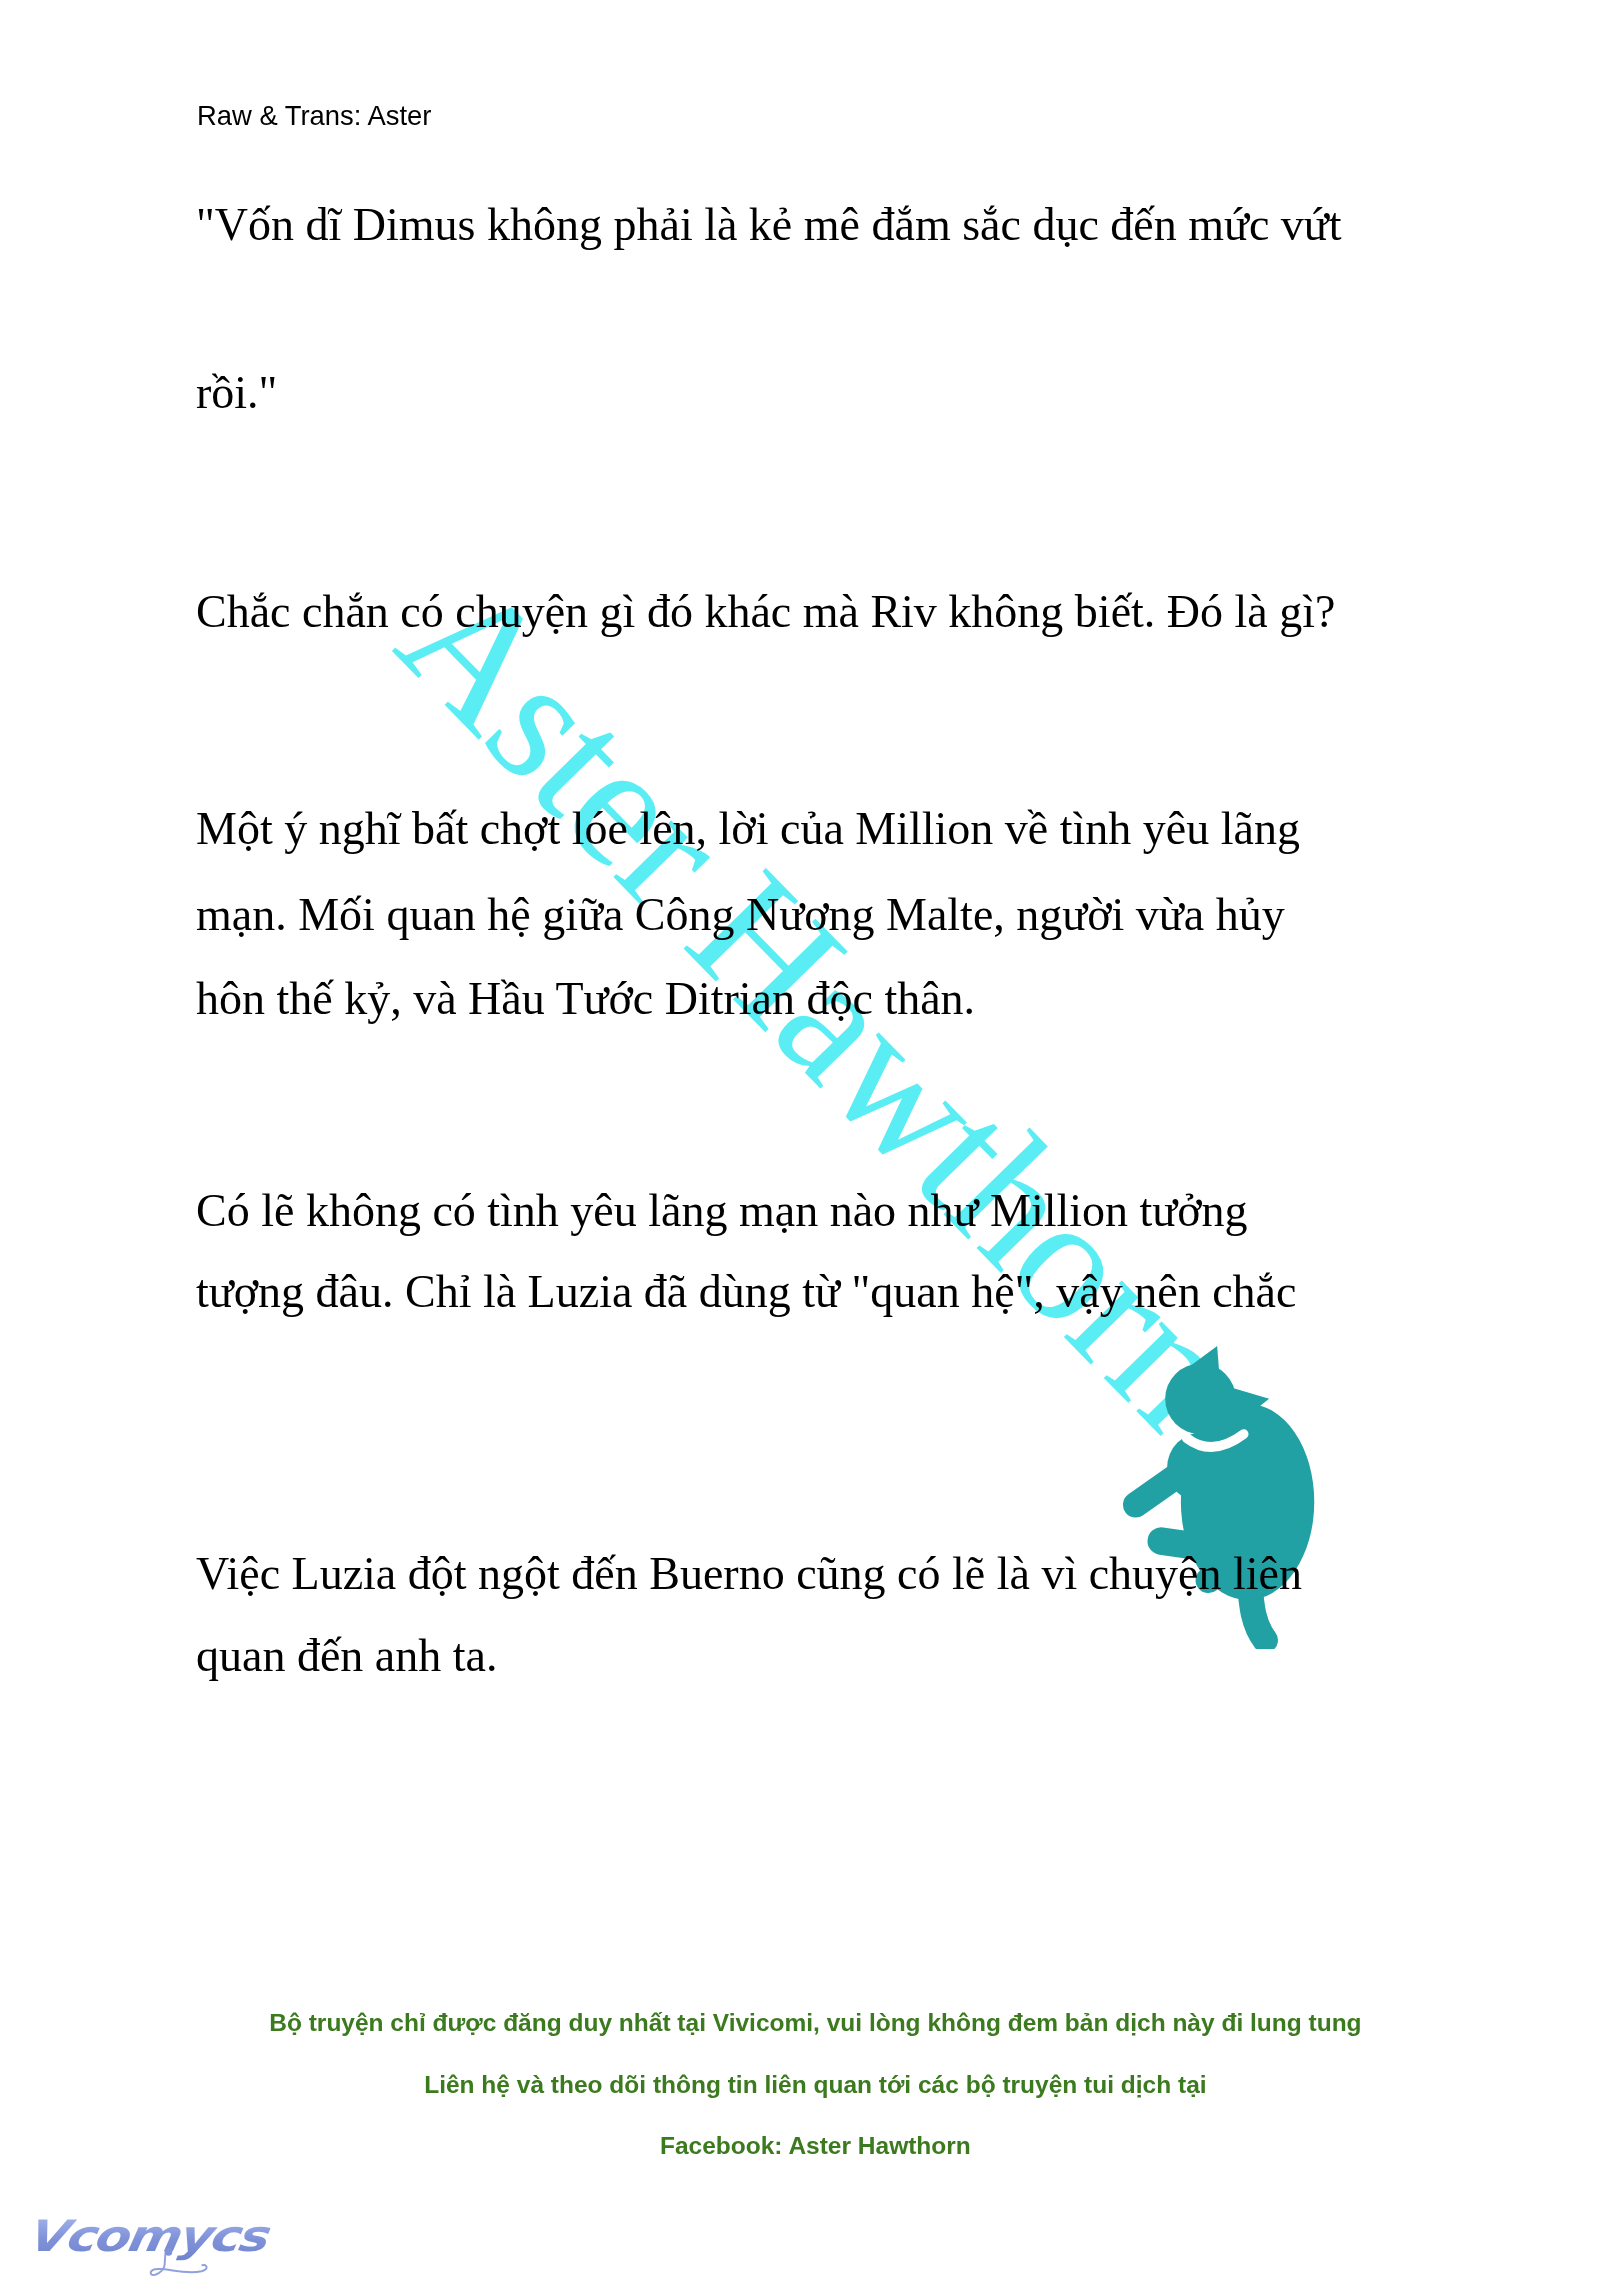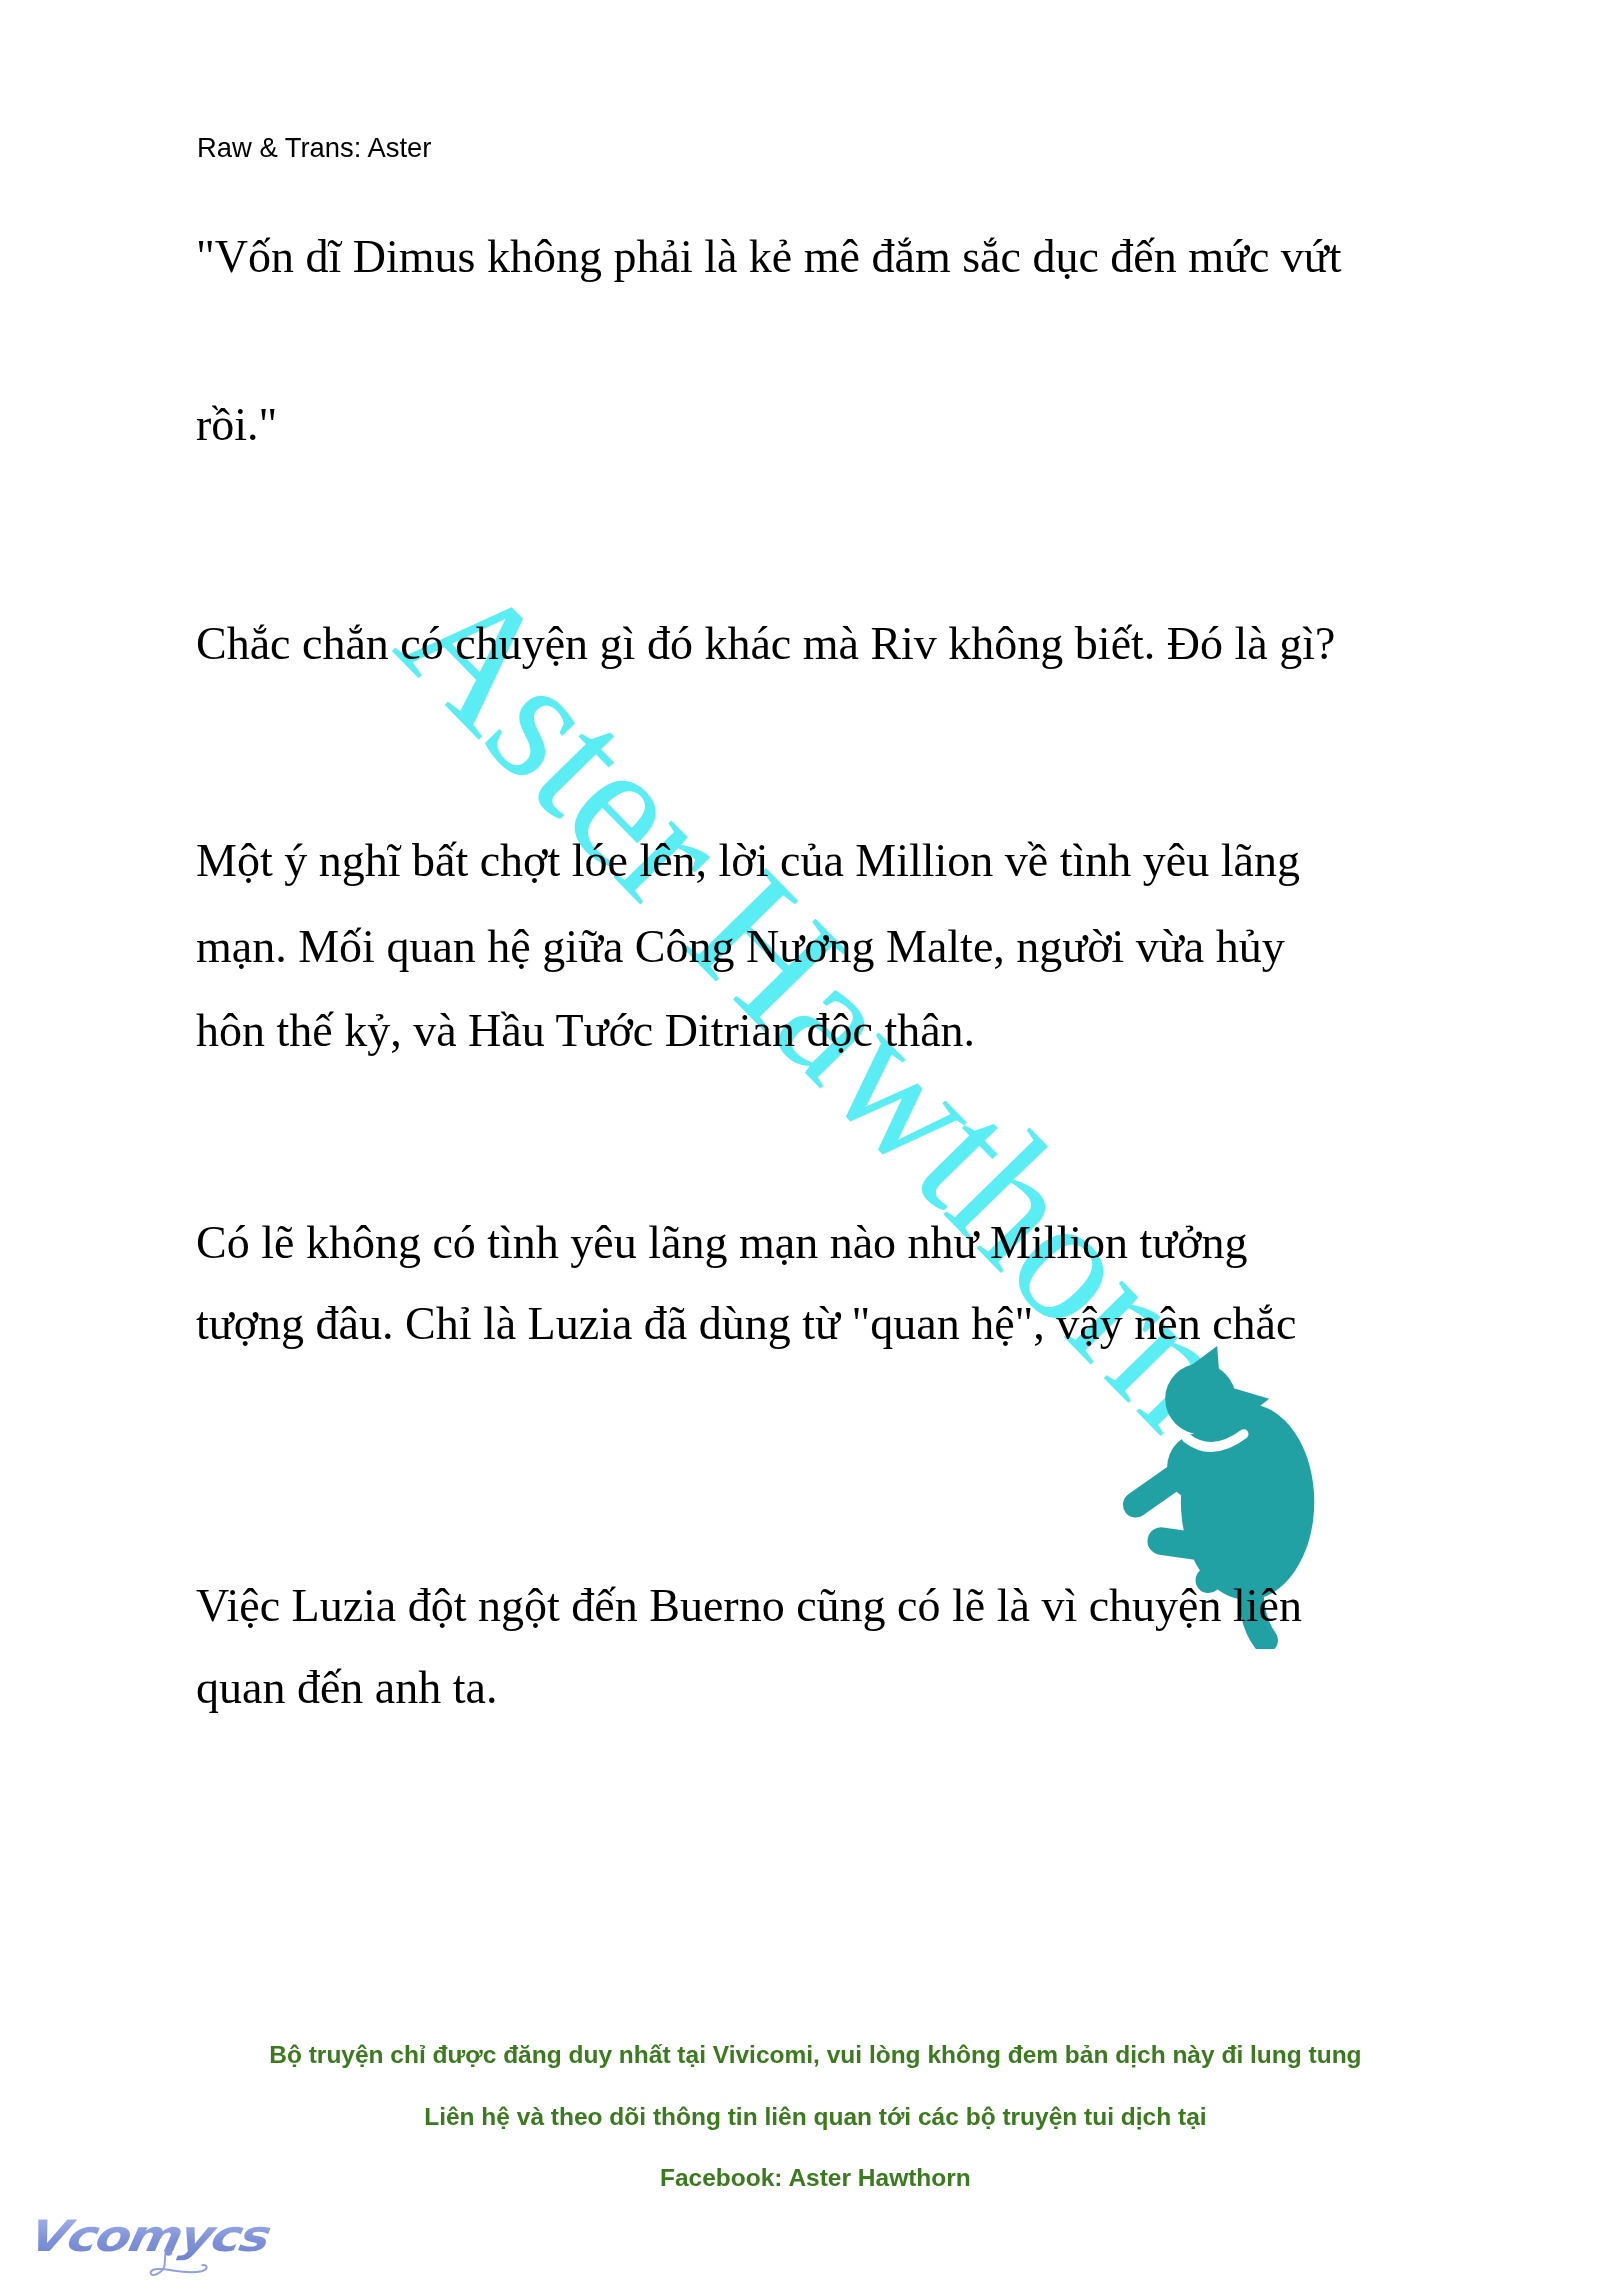--- a/index.html
+++ b/index.html
@@ -40,21 +40,21 @@
     color: #5aeef4;
     white-space: nowrap;
     text-align: center;
     letter-spacing: -2px;
     z-index: 1;
     pointer-events: none;
   }
 
   .cat { position: absolute; left: 1122px; top: 1340px; width: 206px; height: 309px; z-index: 1; }
 
-  .text-layer { position: absolute; left: 0; top: 0; width: 1621px; height: 1659px; z-index: 2; margin-top: 32px; }
+  .text-layer { position: absolute; left: 0; top: 0; width: 1621px; height: 1659px; z-index: 2; }
 
   .logo {
     position: absolute; left: 27.4px; top: 2207px; width: 225px; height: 74px;
     z-index: 3;
   }
   .logo-text {
     position: absolute; left: 3.9px; top: 0px;
     font-family: "DejaVu Sans", sans-serif;
     font-weight: bold; font-style: italic;
     font-size: 51px; line-height: 59px;

